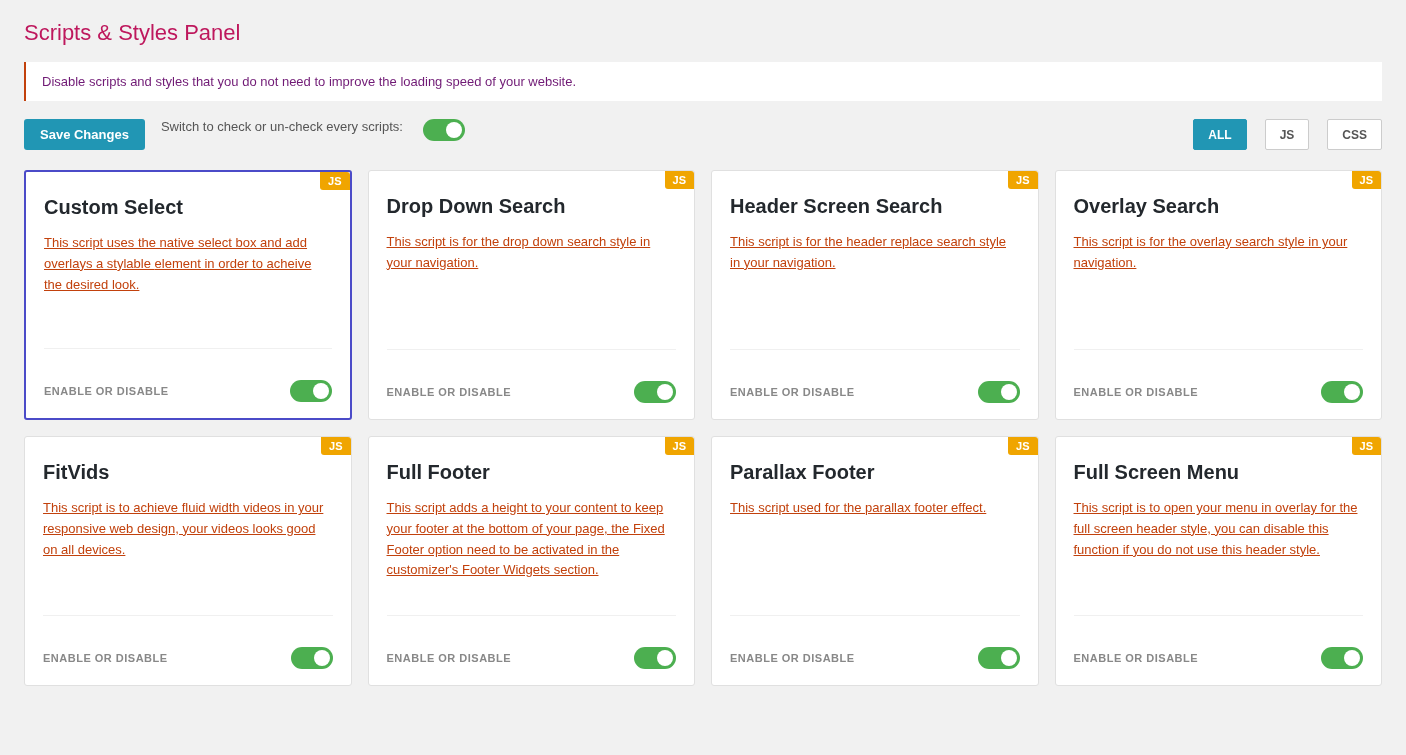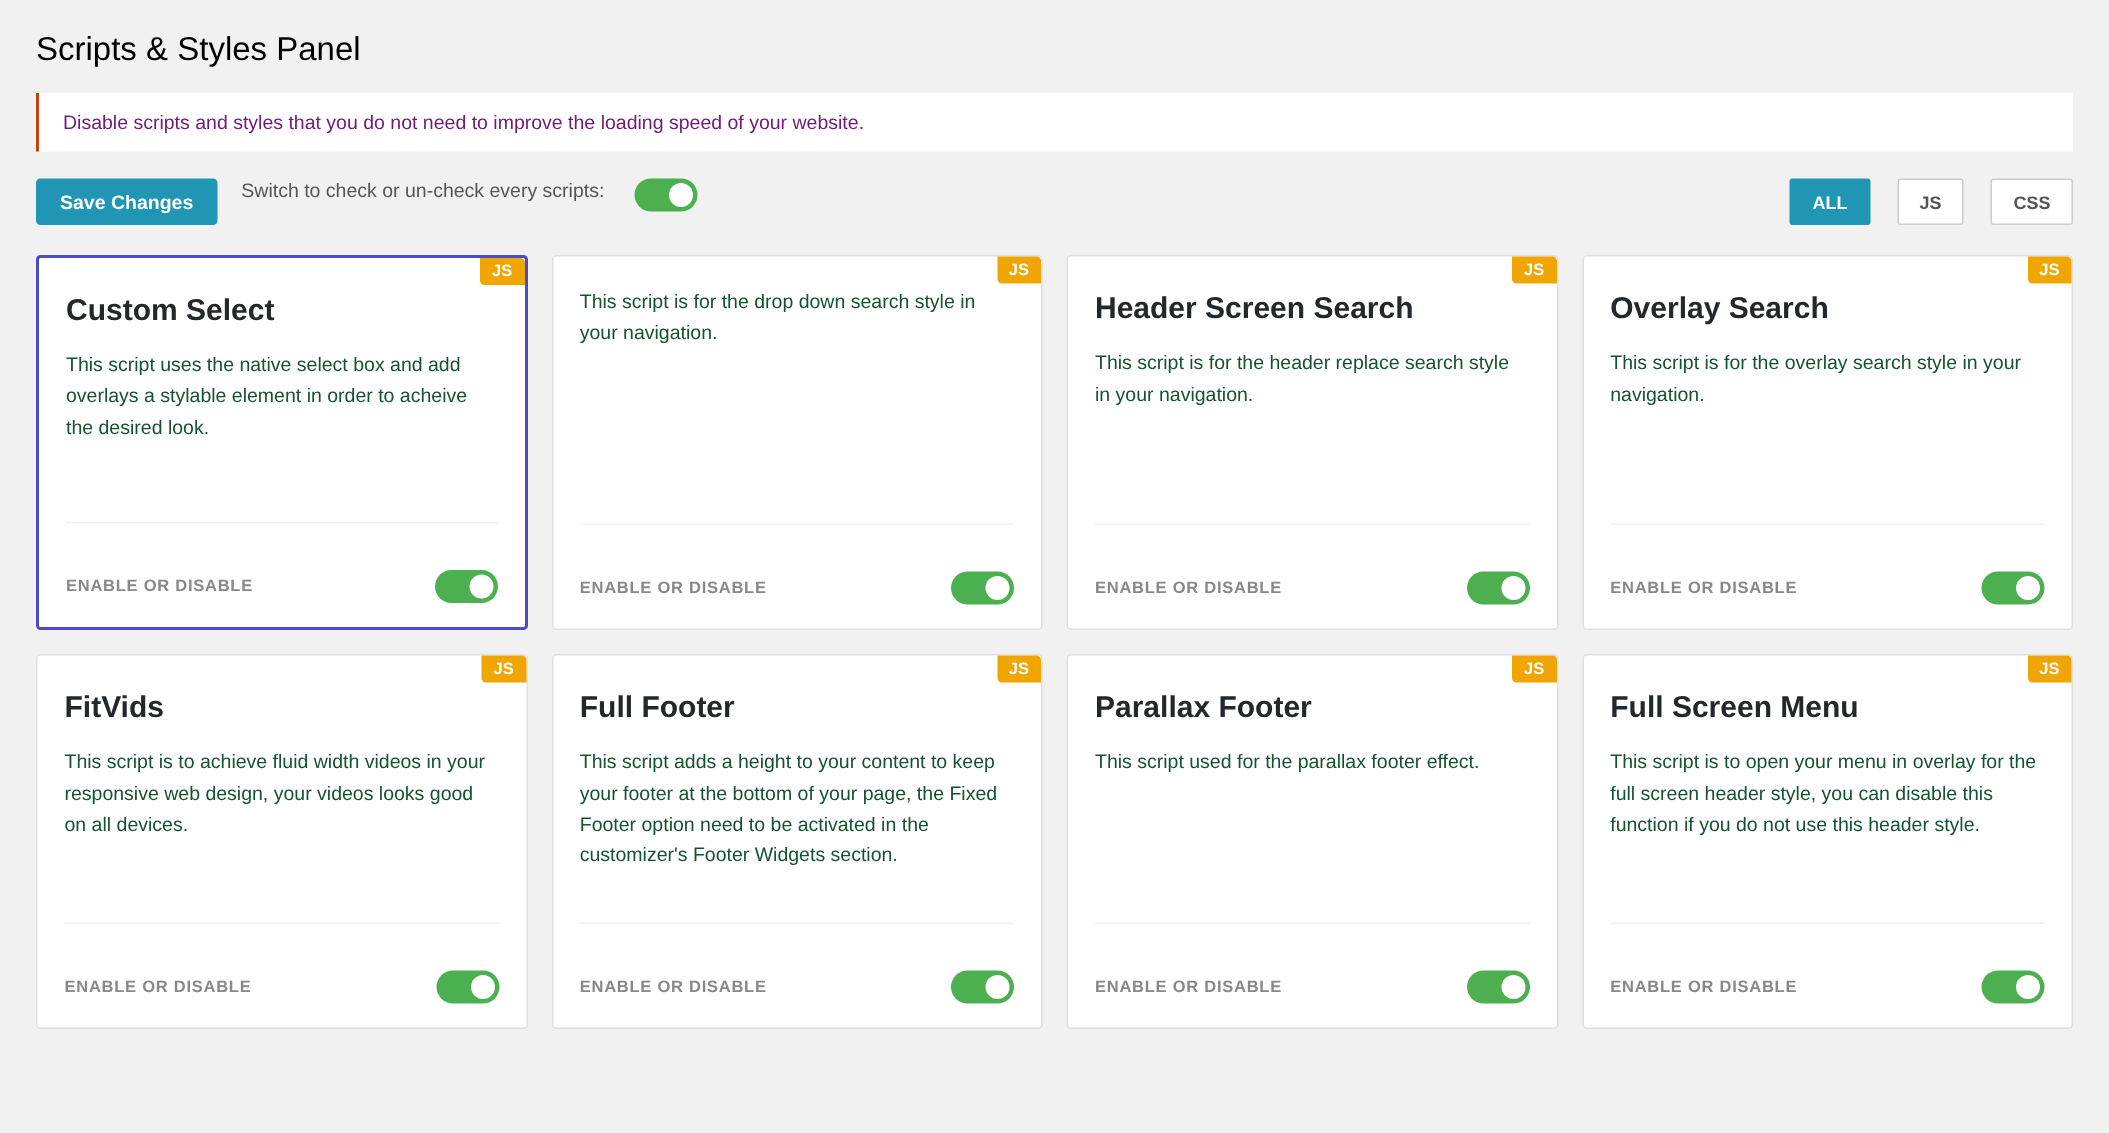--- a/index.html
+++ b/index.html
@@ -9,21 +9,21 @@
       color: #333;
       font-size: 14px;
     }
     .page-wrapper {
       padding: 20px 24px;
       max-width: 1406px;
     }
     .page-title {
       font-size: 22px;
       font-weight: 400;
-      color: #000000;
+      color: #be185d;
       margin-bottom: 16px;
     }
     .notice-bar {
       background: #fff;
       border-left: 2px solid #c2410c;
       padding: 12px 16px;
       margin-bottom: 18px;
       color: #701a75;
       font-size: 13px;
     }
@@ -127,24 +127,25 @@
       border-radius: 0 3px 0 3px;
     }
     .card-title {
       font-size: 20px;
       font-weight: 600;
       color: #23282d;
       margin-bottom: 14px;
       margin-top: 4px;
     }
     .card-desc {
-      color: #14532d;
+      color: #c2410c;
       font-size: 13px;
       line-height: 1.6;
       flex: 1;
+      text-decoration: underline;
     }
     .card-footer {
       display: flex;
       align-items: center;
       justify-content: space-between;
       margin-top: 20px;
       padding-top: 31px;
       border-top: 1px solid #f0f0f0;
     }
     .enable-label {
@@ -215,20 +216,21 @@
     <div class="card-footer">
       <span class="enable-label">ENABLE OR DISABLE</span>
       <label class="toggle-small">
         <input type="checkbox" checked="" style="">
         <span class="slider-sm"></span>
       </label>
     </div>
   </div>
       <div class="card">
     <span class="card-badge">JS</span>
+    <div class="card-title">Drop Down Search</div>
     <div class="card-desc">This script is for the drop down search style in your navigation.</div>
     <div class="card-footer">
       <span class="enable-label">ENABLE OR DISABLE</span>
       <label class="toggle-small">
         <input type="checkbox" checked="" style="">
         <span class="slider-sm"></span>
       </label>
     </div>
   </div>
       <div class="card">

